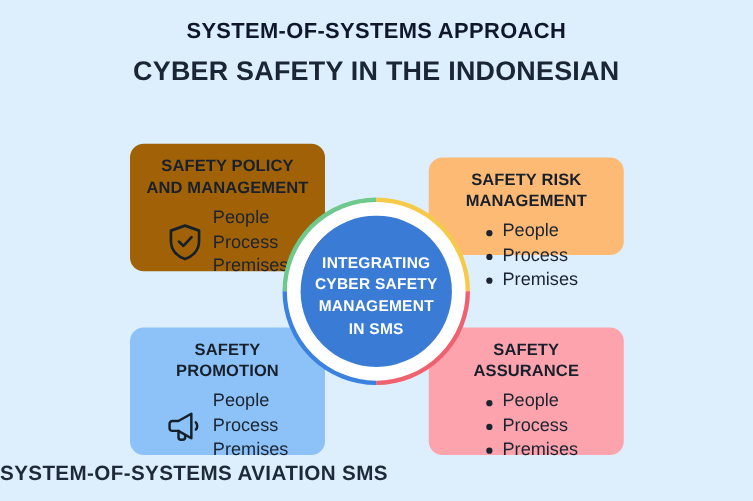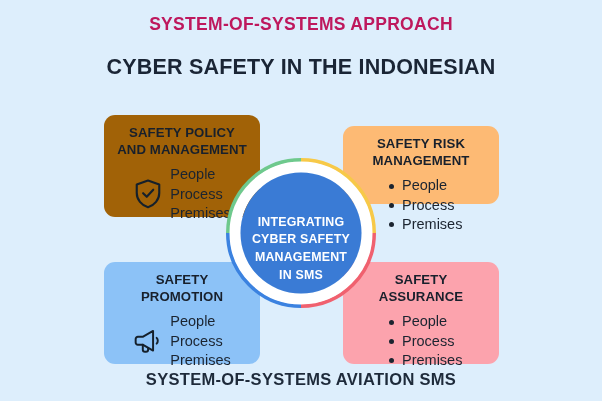--- a/index.html
+++ b/index.html
@@ -28,39 +28,38 @@
     position: absolute;
     top: 14px;
     left: 0;
     width: 602px;
     text-align: center;
   }
   .title-kicker {
     font-size: 17.5px;
     font-weight: bold;
     letter-spacing: 0.3px;
-    color: #be185d;
+    color: #0f172a;
     line-height: 1.25;
   }
   .title-main {
     font-size: 21.5px;
     font-weight: bold;
     letter-spacing: 0.2px;
     color: #1a2535;
     line-height: 1.22;
-    margin-top: 18px;
+    margin-top: 8px;
   }
   .title-main span { display: block; }
 
   .footer-caption {
     position: absolute;
     bottom: 12px;
     left: 0;
     width: 602px;
-    text-align: center;
     font-size: 16.5px;
     font-weight: bold;
     letter-spacing: 0.3px;
     color: #1e2a3a;
   }
 
   
   .card {
     position: absolute;
     border-radius: 11px;
@@ -136,21 +135,21 @@
   }
   .hub svg {
     position: absolute;
     inset: 0;
     width: 152px;
     height: 152px;
   }
   .hub-label {
     position: absolute;
     left: 0;
-    top: 16px;
+    top: 4px;
     width: 152px;
     height: 152px;
     display: flex;
     flex-direction: column;
     align-items: center;
     justify-content: center;
     text-align: center;
     color: #ffffff;
     font-size: 12.4px;
     font-weight: bold;

